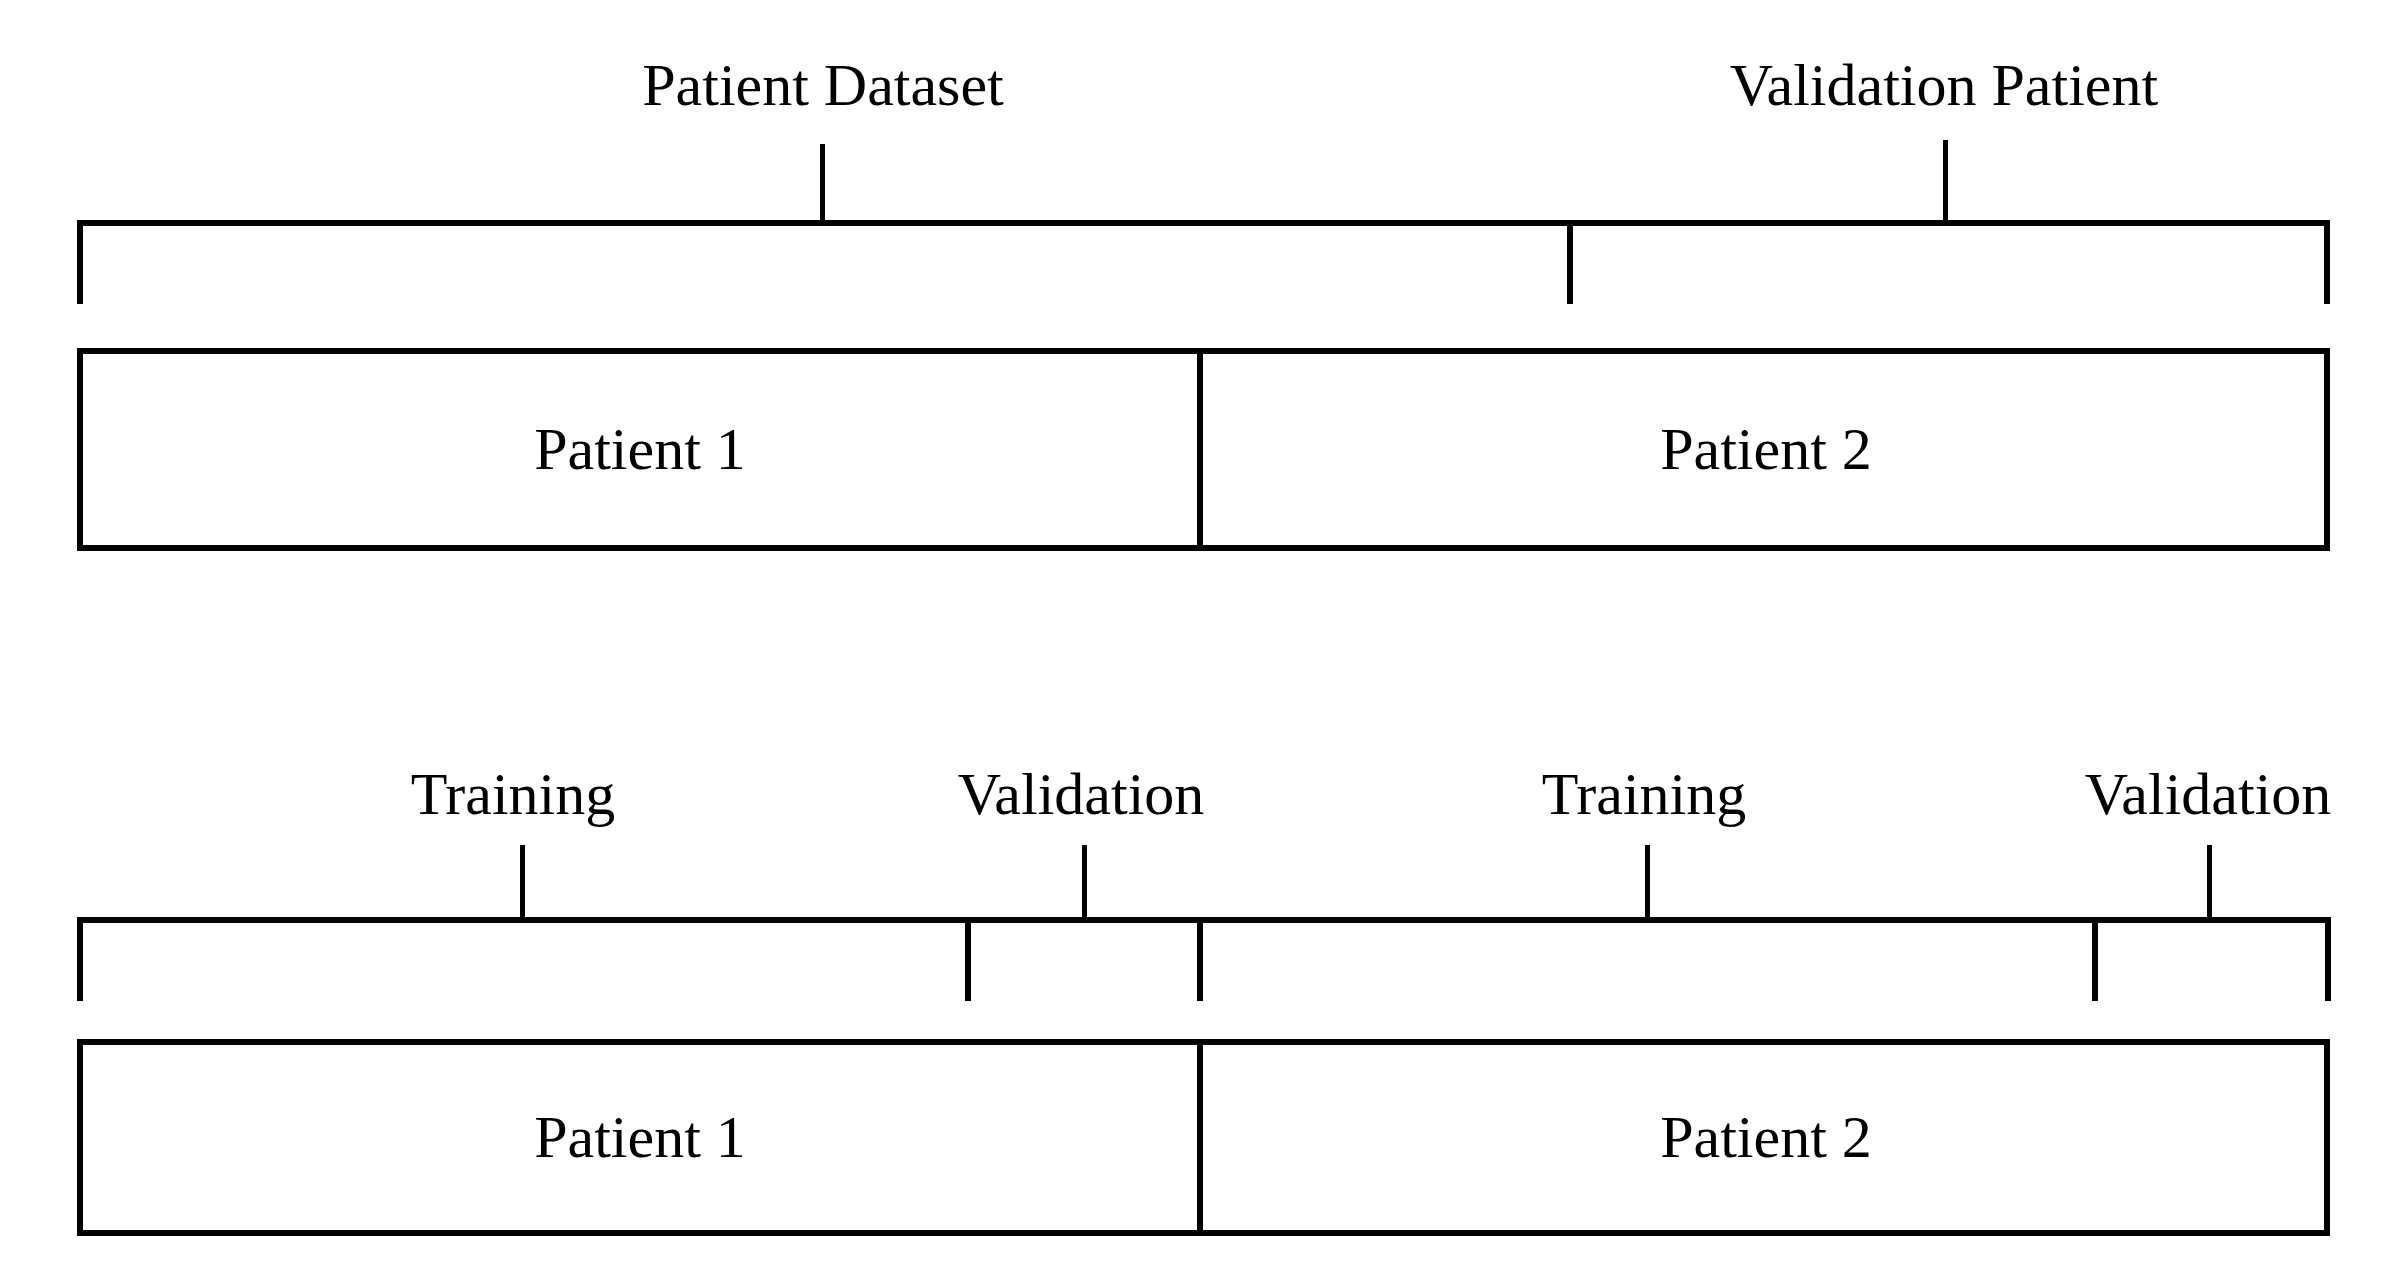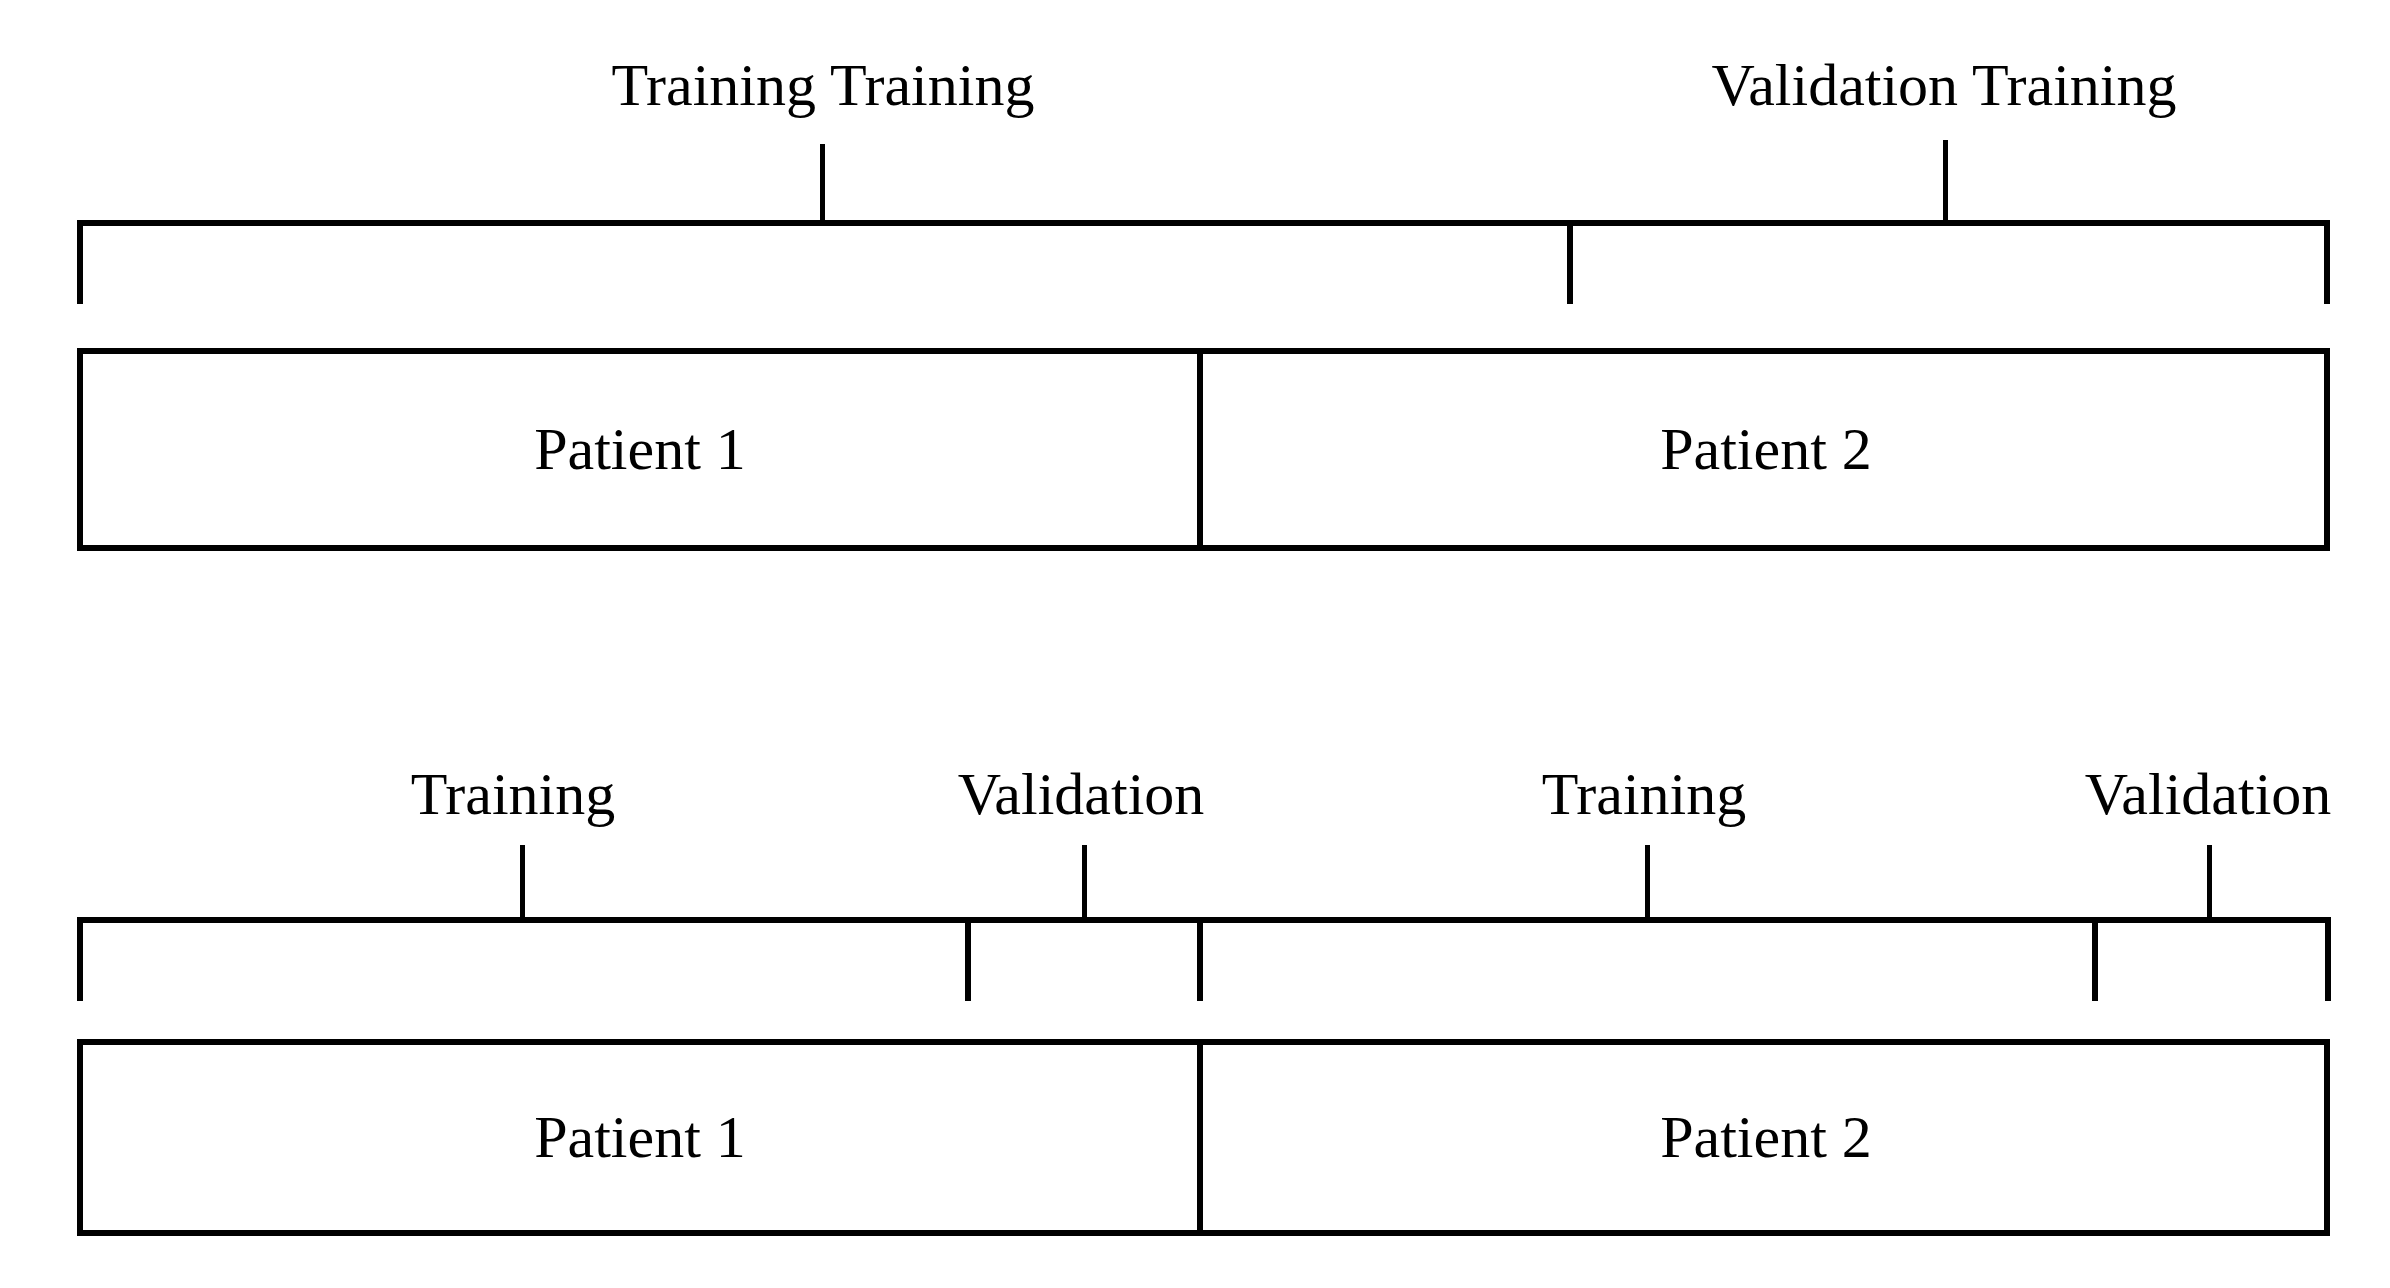--- a/index.html
+++ b/index.html
@@ -26,22 +26,22 @@
     border: 6px solid #000000;
     box-sizing: border-box;
     background: #ffffff;
   }
 </style>
 </head>
 <body>
 
 <div class="canvas">
 
-  <div class="lbl" style="left:823px; top:55px;">Training Training</div>
-  <div class="lbl" style="left:1944px; top:55px;">Validation Training</div>
+  <div class="lbl" style="left:823px; top:55px;">Patient Dataset</div>
+  <div class="lbl" style="left:1944px; top:55px;">Validation Patient</div>
 
   <div class="ln" style="left:820px; top:144px; width:5px; height:78px;"></div>
   <div class="ln" style="left:1943px; top:140px; width:5px; height:82px;"></div>
 
   <div class="ln" style="left:77px; top:220px; width:2253px; height:6px;"></div>
   <div class="ln" style="left:77px; top:220px; width:6px; height:84px;"></div>
   <div class="ln" style="left:1567px; top:220px; width:6px; height:84px;"></div>
   <div class="ln" style="left:2324px; top:220px; width:6px; height:84px;"></div>
 
   <div class="box" style="left:77px; top:348px; width:2253px; height:203px;"></div>

